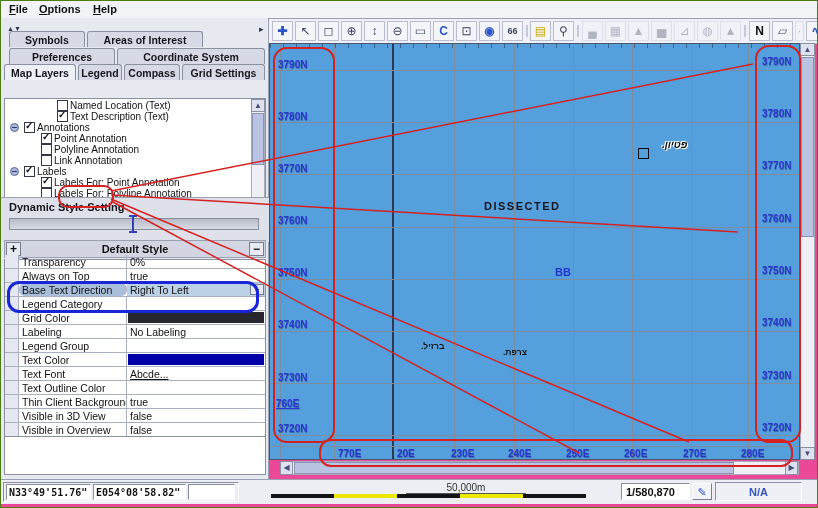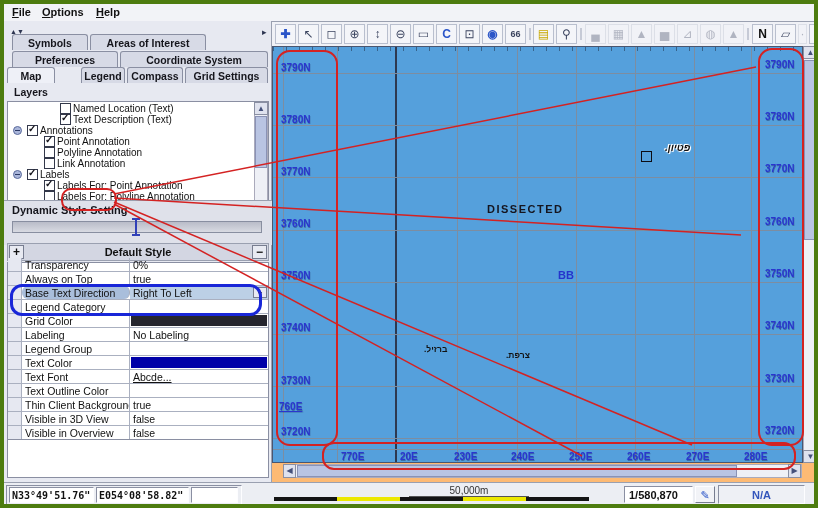--- a/index.html
+++ b/index.html
@@ -1,18 +1,18 @@
 <!DOCTYPE html>
 <html><head>
 <meta charset="utf-8">
 <style>
   html,body{margin:0;padding:0;background:#cfd2da;}
-  #app{position:relative;width:818px;height:508px;background:#fdba74;
+  #app{position:relative;width:818px;height:508px;background:#ec4899;
        font-family:"Liberation Sans",sans-serif;color:#111;overflow:hidden;
-       border:4px solid #4d7c0f;box-sizing:border-box;}
+       border:1px solid #4d7c0f;box-sizing:border-box;}
   .abs{position:absolute;}
   .txt{white-space:nowrap;}
   
   .menubar{left:0;top:0;width:818px;height:17px;background:#f2f3f7;border-bottom:1px solid #9aa0b0;}
   .menu-item{top:1px;font-size:11px;font-weight:bold;color:#111;padding:1px 4px;cursor:default;}
   .menu-item::first-letter{text-decoration:underline;}
   
   .tab{height:16px;background:#d7dae6;border:1px solid #8a8fa2;border-bottom:none;
        border-radius:3px 3px 0 0;font-size:10.5px;font-weight:bold;text-align:center;
        line-height:16px;box-sizing:border-box;color:#15151c;}
@@ -96,21 +96,21 @@
   <div class="abs" style="left:0;top:17px;width:268px;height:461px;background:#e7e9f1;border-right:1px solid #9aa0b0;box-sizing:border-box;">
 
     <span class="abs arrowglyph" style="left:6px;top:7px;">▲▼</span>
 
     <div class="abs tab" style="left:8px;top:13px;width:76px;text-align:center;">Symbols</div>
     <div class="abs tab" style="left:86px;top:13px;width:116px;">Areas of Interest</div>
 
     <div class="abs tab" style="left:8px;top:30px;width:106px;">Preferences</div>
     <div class="abs tab" style="left:116px;top:30px;width:148px;">Coordinate System</div>
 
-    <div class="abs tab sel" style="left:3px;top:46px;width:48px;">Map Layers</div>
+    <div class="abs tab sel" style="left:3px;top:46px;width:72px;">Map Layers</div>
     <div class="abs tab" style="left:77px;top:46px;width:44px;">Legend</div>
     <div class="abs tab" style="left:123px;top:46px;width:56px;">Compass</div>
     <div class="abs tab" style="left:181px;top:46px;width:83px;">Grid Settings</div>
 
     <div class="treebox abs">
       <div class="trow" style="left:0;top:1px;width:100%;">
         <span class="cb" style="left:52px;">
             <span class="mk"></span>
           </span>
         <span class="tlabel" style="left:65px;">Named Location (Text)</span>

